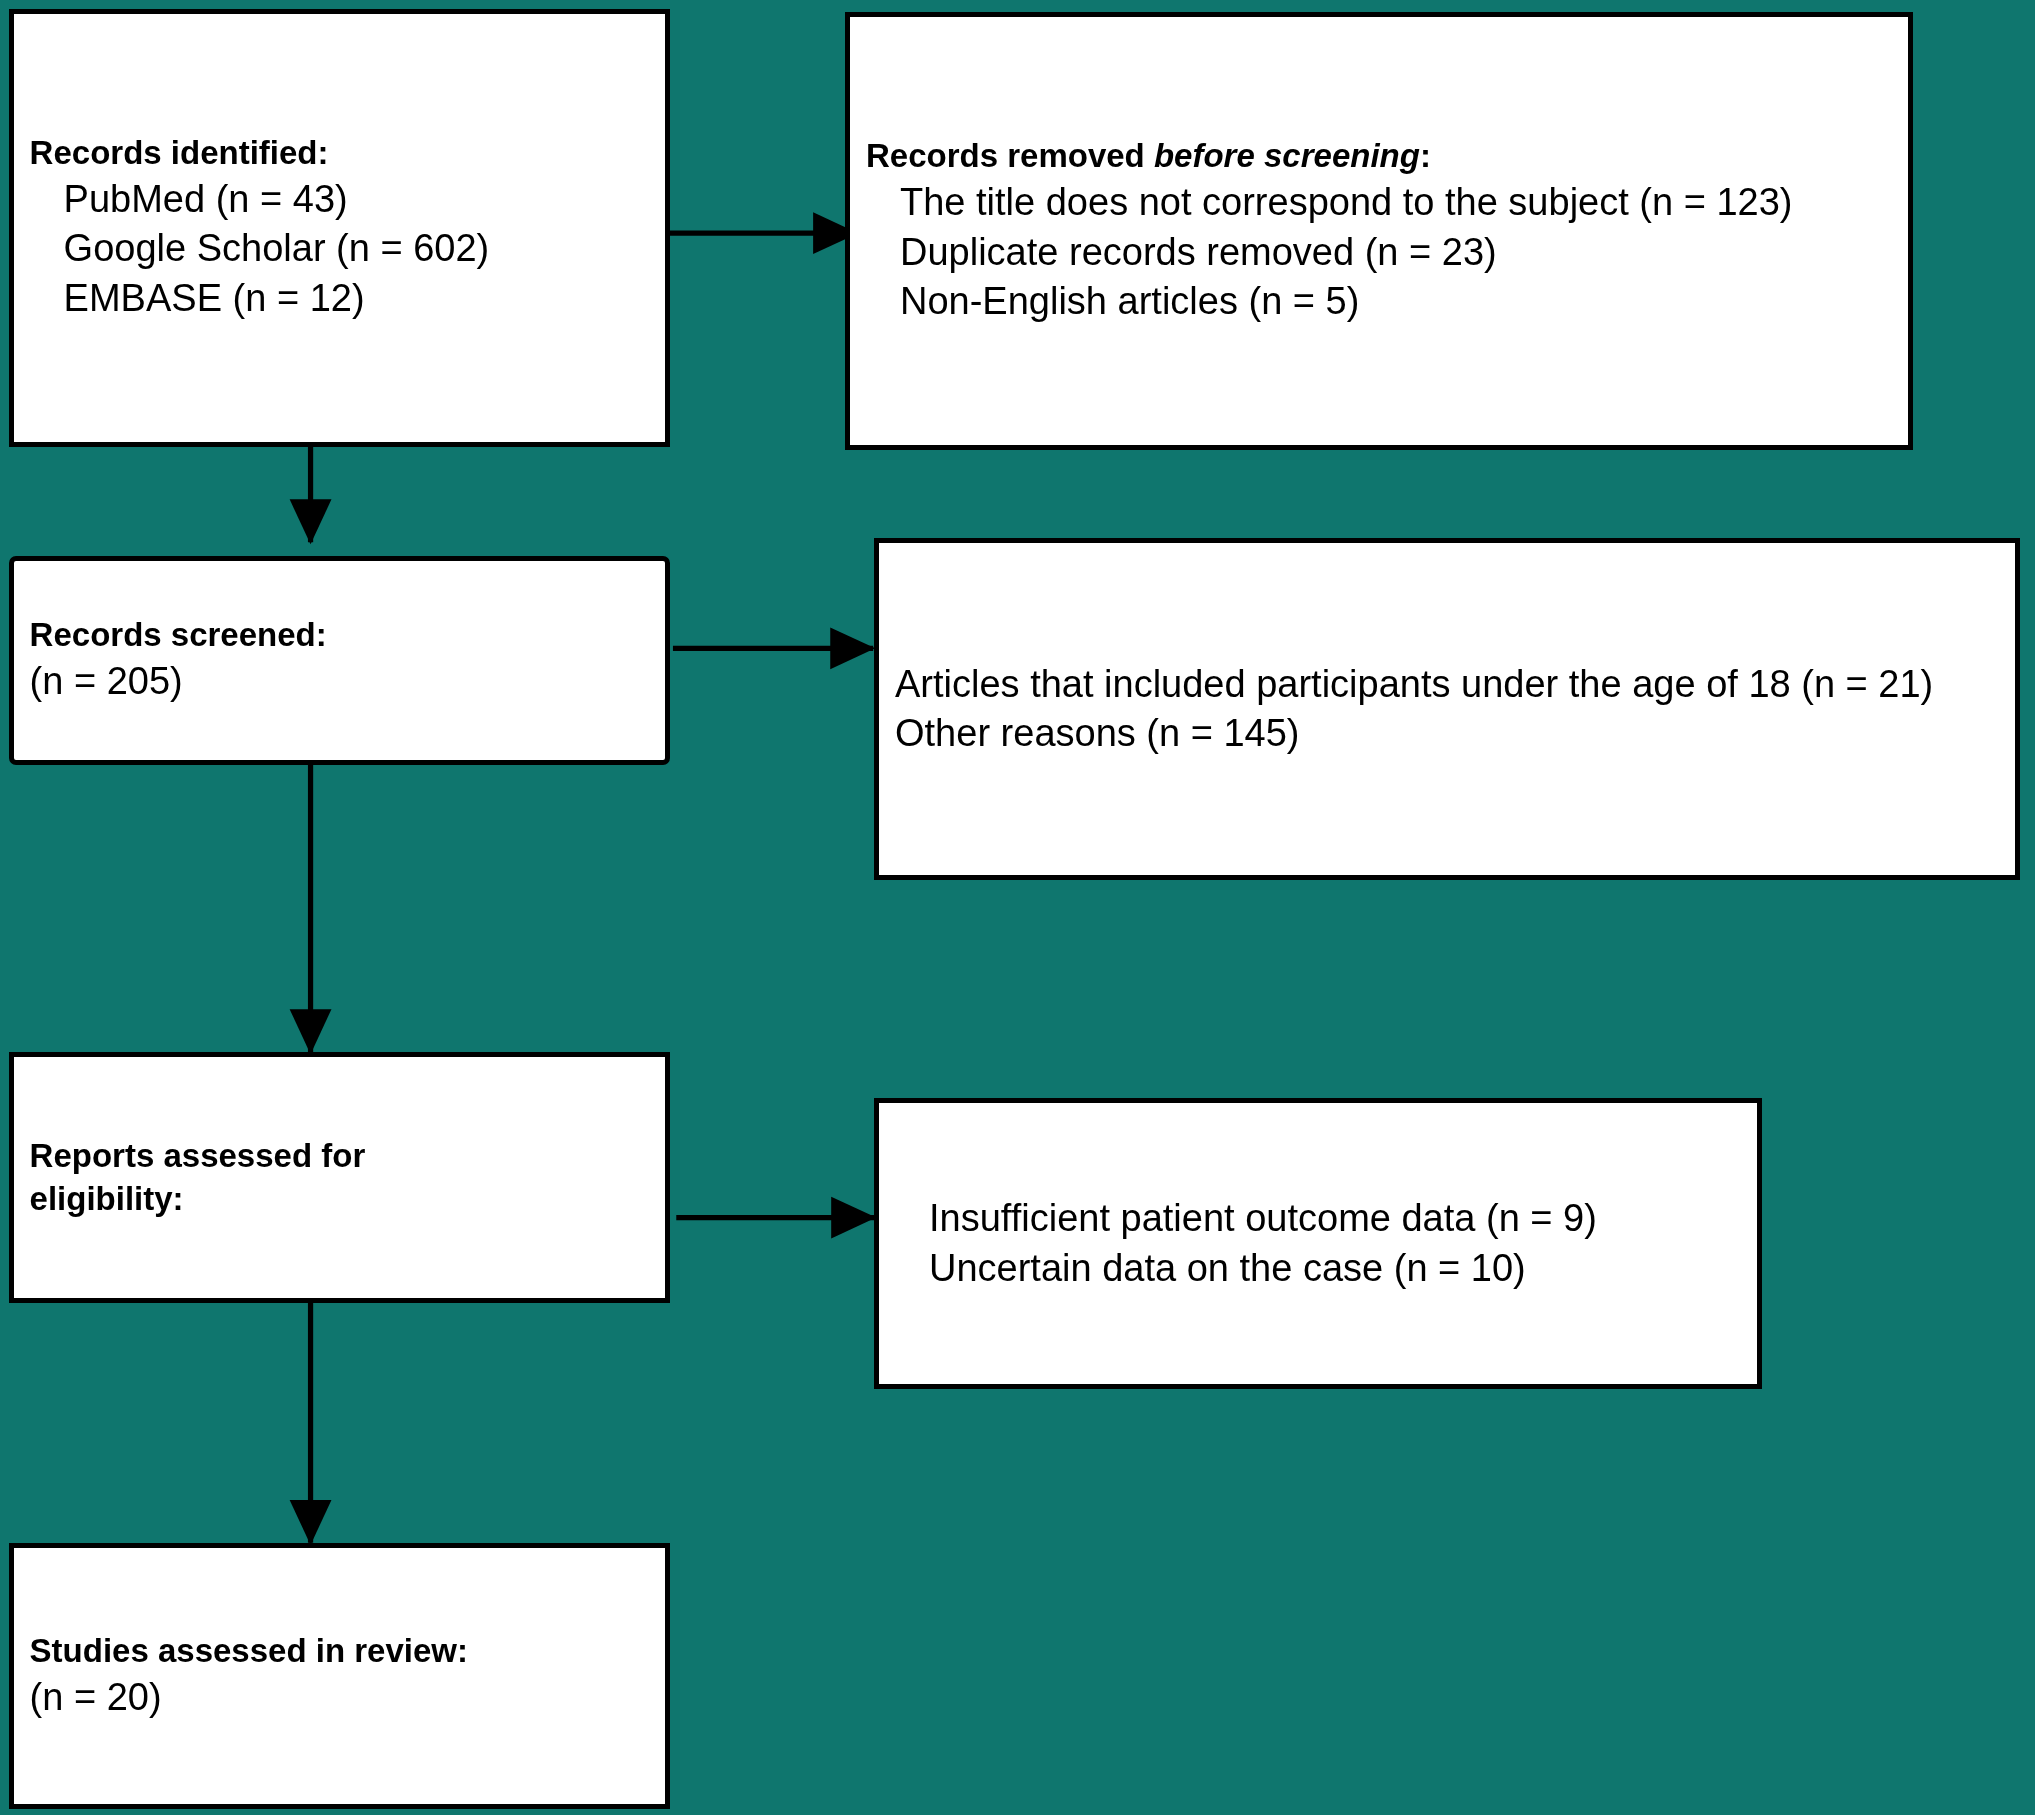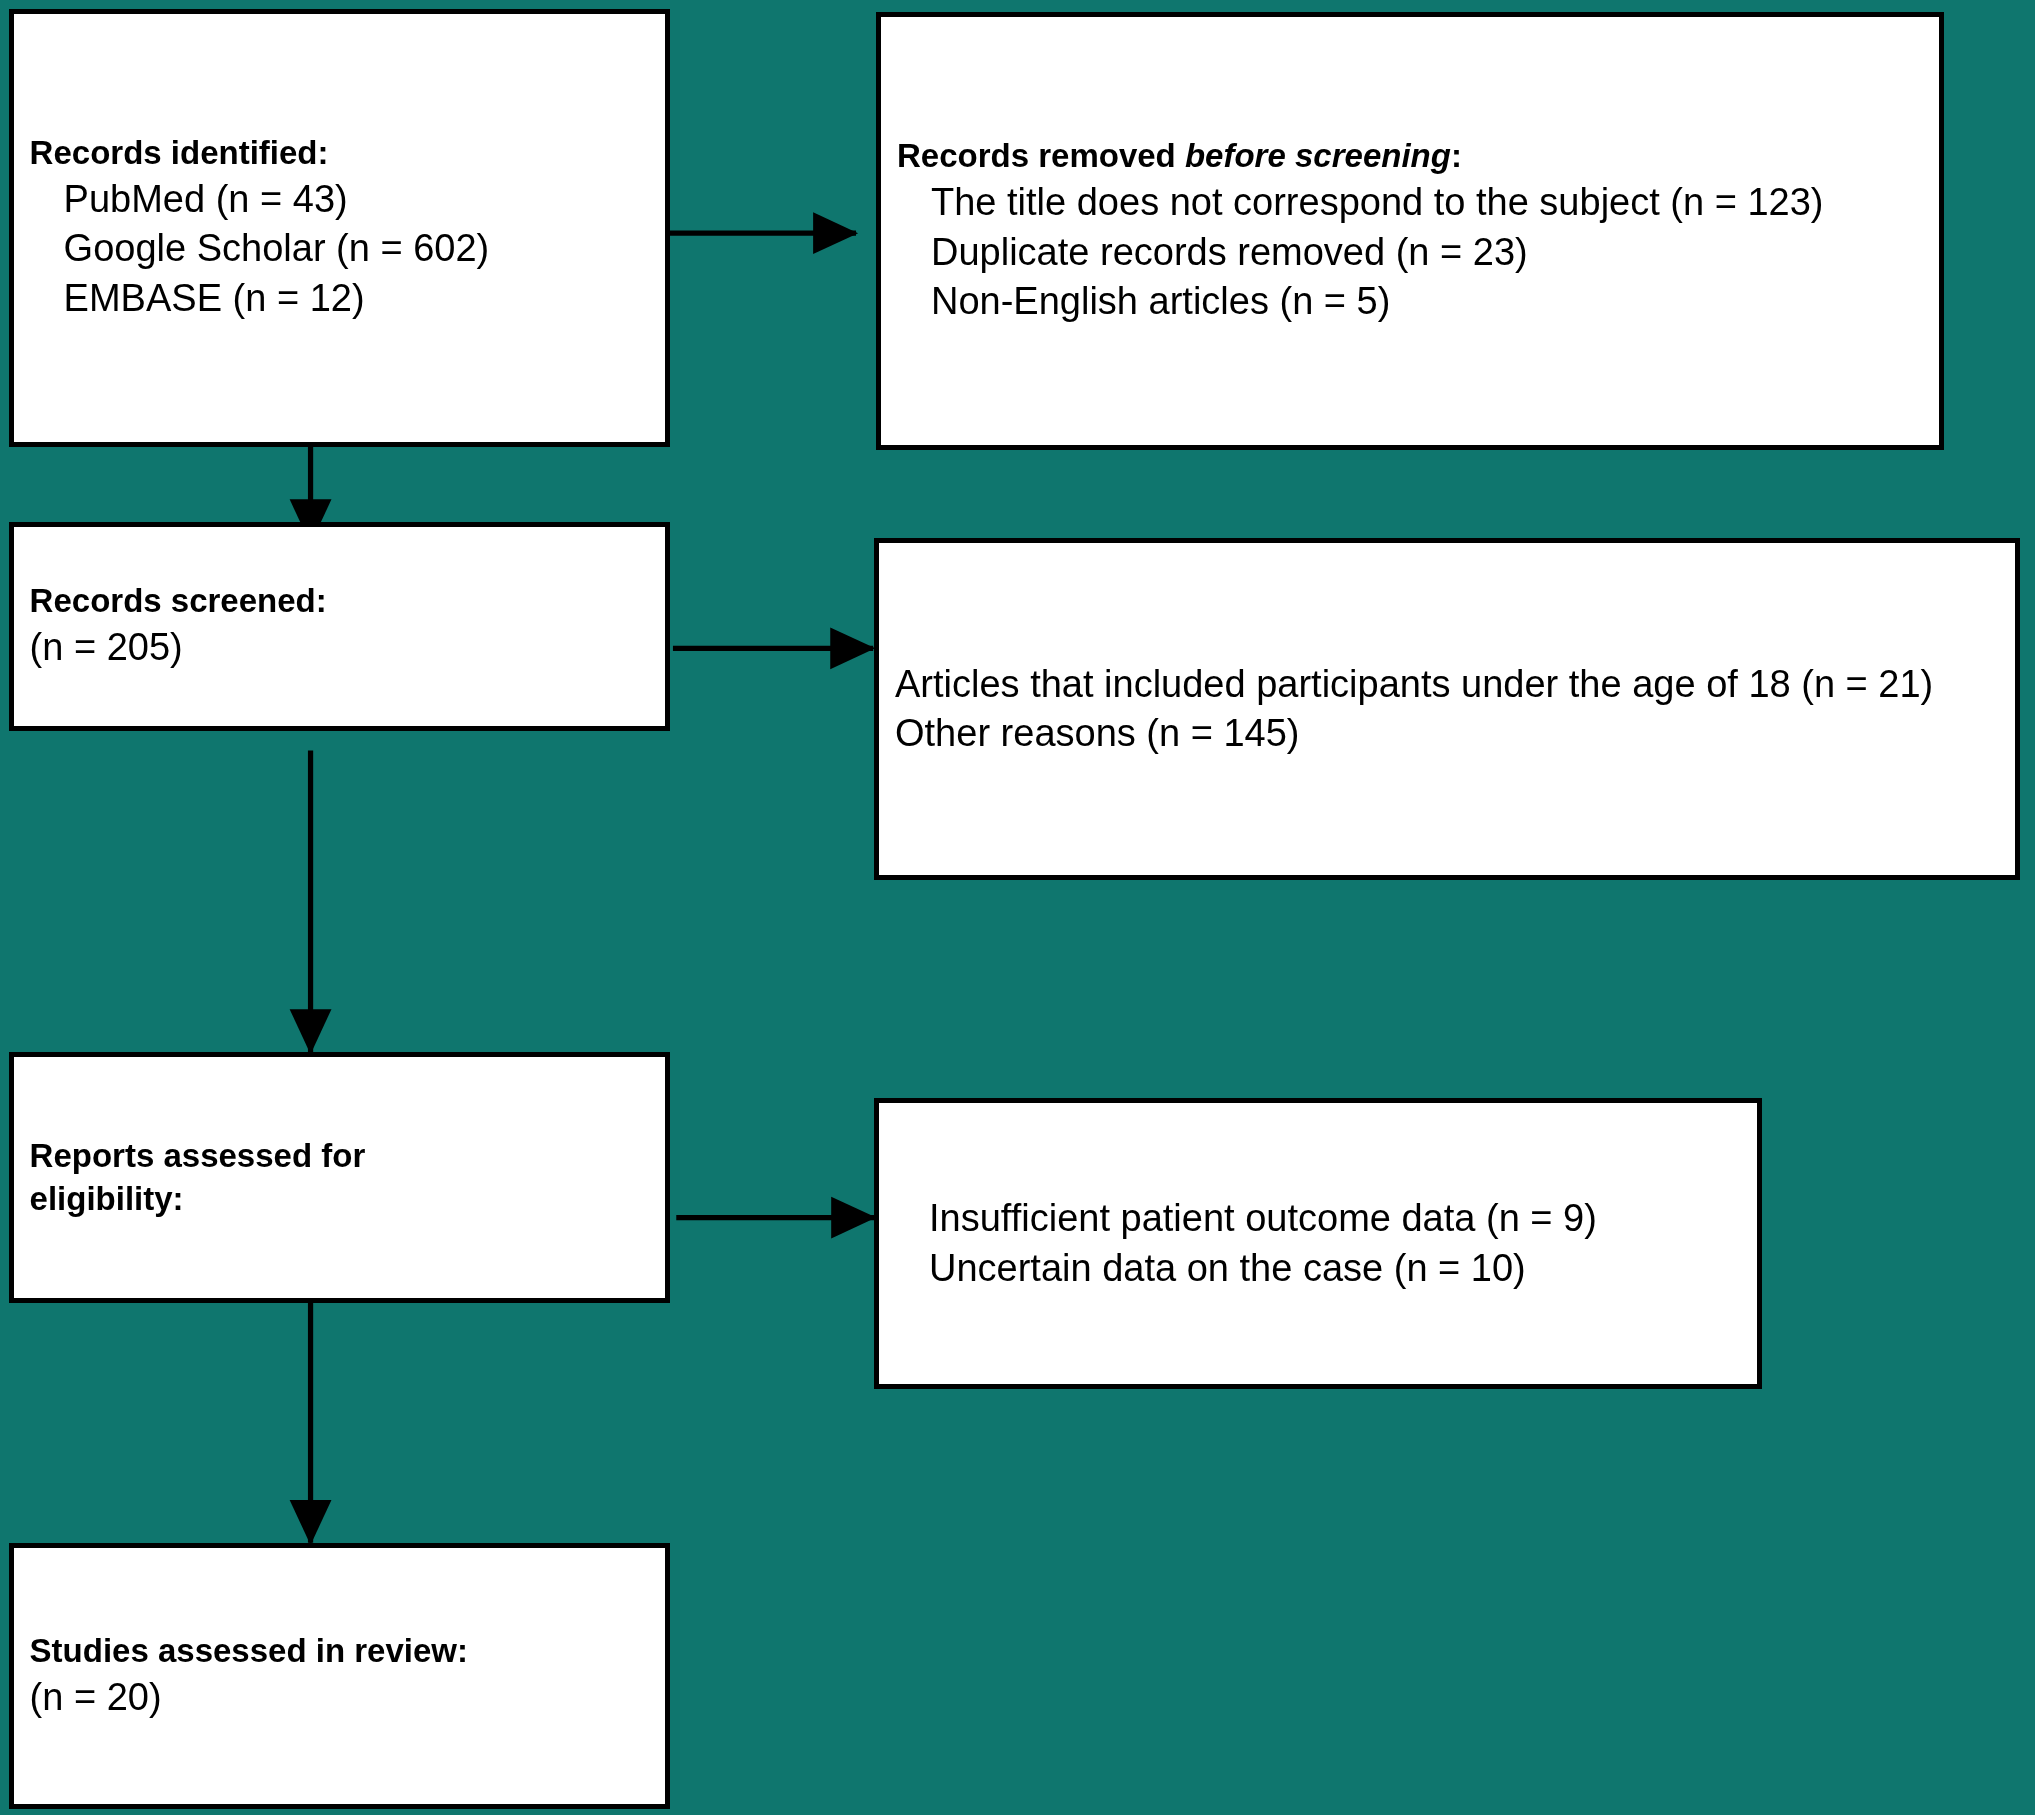--- a/index.html
+++ b/index.html
@@ -95,30 +95,30 @@
 
   <div class="box" style="left:8.6px; top:8.6px; width:661px; height:438px;">
     <div class="box-inner">
       <div class="head">Records identified:</div>
       <div class="sub indent">PubMed (n = 43)</div>
       <div class="sub indent">Google Scholar (n = 602)</div>
       <div class="sub indent">EMBASE (n = 12)</div>
     </div>
   </div>
 
-  <div class="box" style="left:876px; top:12px; width:1068px; height:438px;">
+  <div class="box" style="left:845px; top:12px; width:1068px; height:438px;">
     <div class="box-inner">
       <div class="head"><span>Records removed </span><span class="ital">before screening</span><span>:</span></div>
       <div class="sub indent">The title does not correspond to the subject (n = 123)</div>
       <div class="sub indent">Duplicate records removed (n = 23)</div>
       <div class="sub indent">Non-English articles (n = 5)</div>
     </div>
   </div>
 
-  <div class="box" style="left:8.6px; top:522px; width:661px; height:209px;">
+  <div class="box" style="left:8.6px; top:556px; width:661px; height:209px;border-radius:7px;">
     <div class="box-inner">
       <div class="head">Records screened:</div>
       <div class="sub">(n = 205)</div>
     </div>
   </div>
 
   <div class="box" style="left:874px; top:538px; width:1146px; height:342px;">
     <div class="box-inner">
       <div class="sub">Articles that included participants under the age of 18 (n = 21)</div>
       <div class="sub">Other reasons (n = 145)</div>

